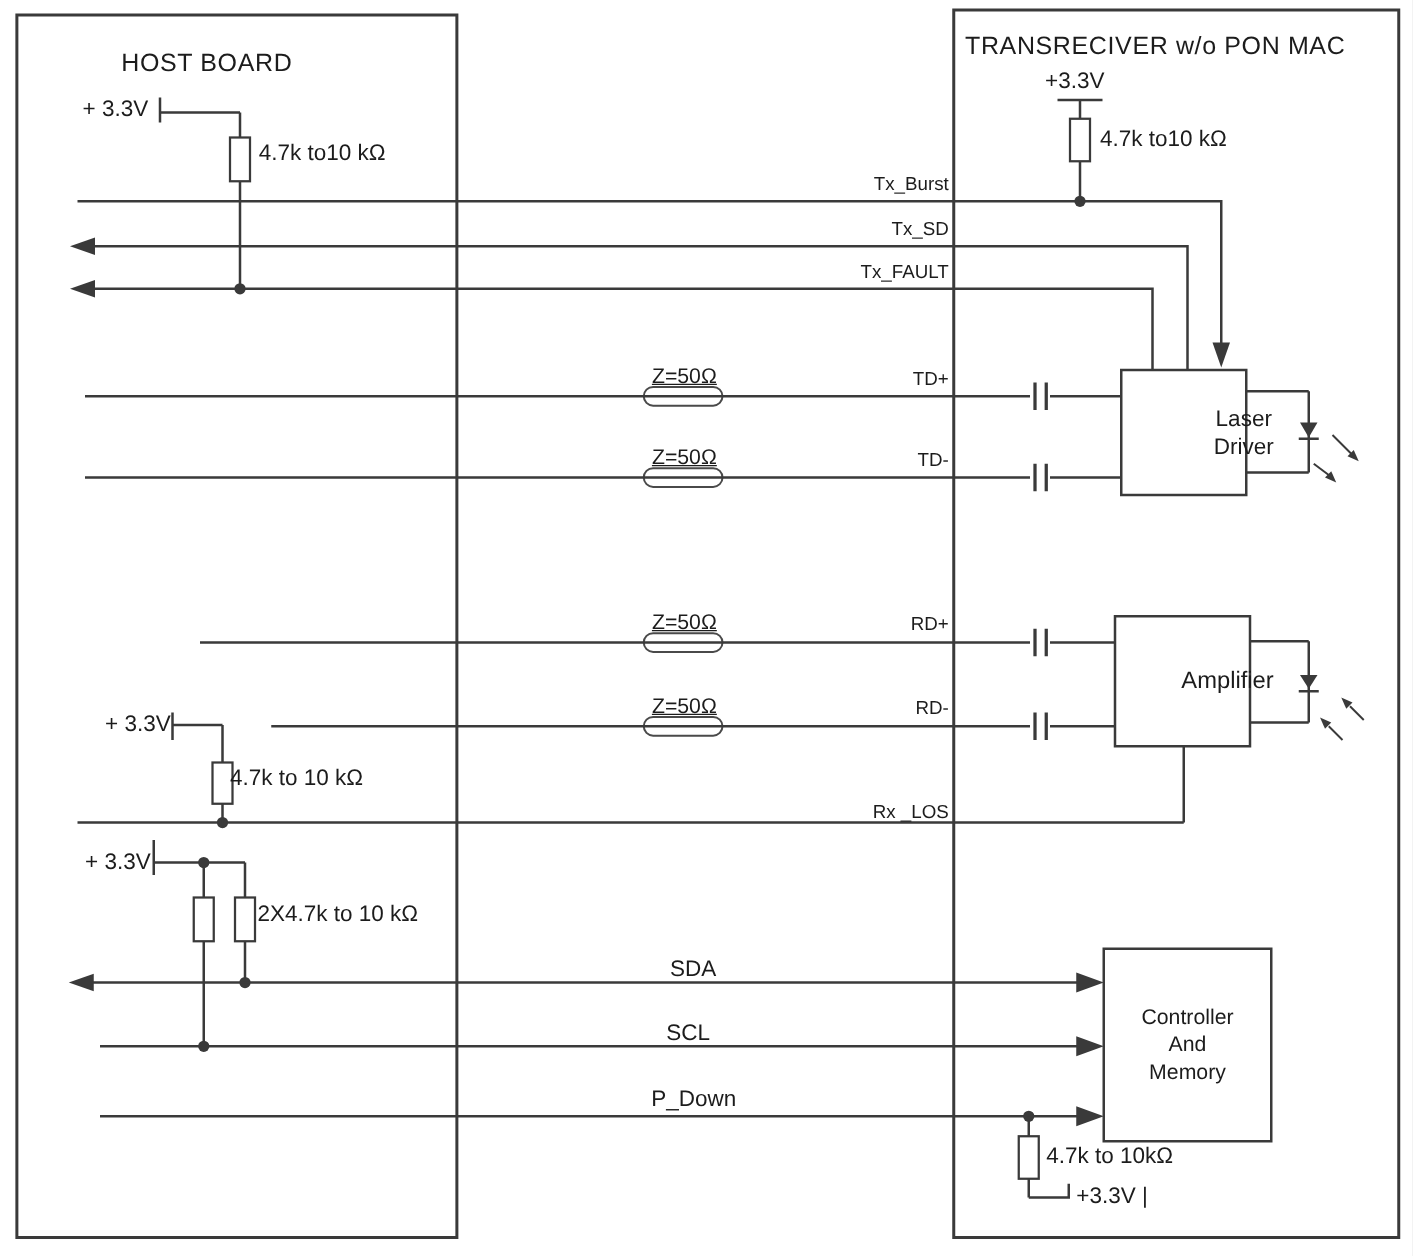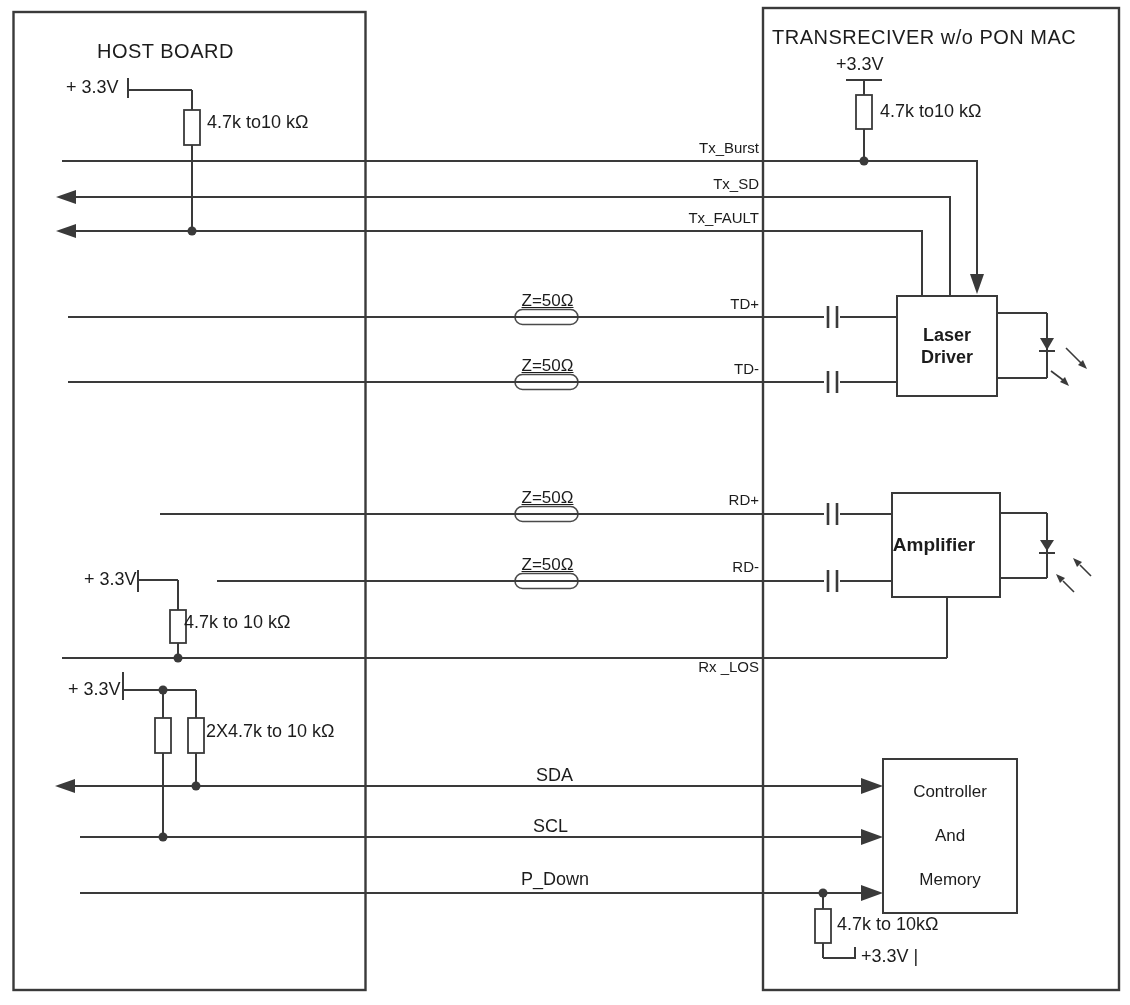--- a/index.html
+++ b/index.html
@@ -12,21 +12,21 @@
     font-family:"Liberation Sans", sans-serif;
     color:var(--text);
     overflow:hidden;
   }
   .canvas svg{position:absolute;left:0;top:0;}
   .lab{position:absolute;font-size:18px;line-height:20px;white-space:nowrap;color:var(--text);}
   .title{font-size:20px;line-height:28px;letter-spacing:.5px;}
   .sig-r{position:absolute;right:371px;text-align:right;font-size:15px;white-space:nowrap;}
   .zlab{position:absolute;left:516px;width:63px;text-align:center;font-size:17px;text-decoration:underline;white-space:nowrap;}
   .blocklab{position:absolute;display:flex;flex-direction:column;align-items:center;justify-content:center;text-align:center;}
-  .bold{font-weight:bold;}
+  .bold{font-weight:normal;padding-left:48px;}
   
   .w{fill:none;stroke:var(--wire);stroke-width:2;}
   .wt{fill:none;stroke:var(--wire);stroke-width:1.6;}
   .cap{fill:none;stroke:var(--wire);stroke-width:2.6;}
   .box{fill:none;stroke:var(--wire);stroke-width:2.4;}
   .ibox{fill:#ffffff;stroke:var(--wire);stroke-width:2;}
   .comp{fill:#ffffff;stroke:var(--wire);stroke-width:1.8;}
   .pill{fill:#ffffff;stroke:#4a4a4a;stroke-width:1.6;}
   .dot{fill:var(--wire);stroke:none;}
   .ah{fill:var(--wire);stroke:none;}
@@ -134,36 +134,36 @@
   <div class="lab" style="left:206px;top:721px;">2X4.7k to 10 kΩ</div>
   <div class="lab" style="left:837px;top:914px;">4.7k to 10kΩ</div>
 
   <div class="sig-r" style="top:139px;">Tx_Burst</div>
   <div class="sig-r" style="top:175px;">Tx_SD</div>
   <div class="sig-r" style="top:209px;">Tx_FAULT</div>
   <div class="sig-r" style="top:295px;">TD+</div>
   <div class="sig-r" style="top:360px;margin-left:47px;">TD-</div>
   <div class="sig-r" style="top:491px;">RD+</div>
   <div class="sig-r" style="top:558px;">RD-</div>
-  <div class="sig-r" style="top:658px;text-align:right;">Rx _LOS</div>
+  <div class="sig-r" style="top:641px;text-align:right;">Rx _LOS</div>
   <div class="lab" style="left:536px;top:765px;">SDA</div>
   <div class="lab" style="left:533px;top:816px;">SCL</div>
   <div class="lab" style="left:521px;top:869px;">P_Down</div>
 
   <div class="zlab" style="top:291px;">Z=50Ω</div>
   <div class="zlab" style="top:356px;">Z=50Ω</div>
   <div class="zlab" style="top:488px;">Z=50Ω</div>
   <div class="zlab" style="top:555px;">Z=50Ω</div>
 
   <div class="blocklab bold" style="left:897px;top:296px;width:100px;height:100px;font-size:18px;line-height:22px;">
     <span>Laser</span>
     <span>Driver</span>
   </div>
   <div class="blocklab bold" style="left:892px;top:493px;width:84px;height:104px;font-size:19px;">
     <span>Amplifier</span>
   </div>
-  <div class="blocklab" style="left:883px;top:759px;width:134px;height:154px;font-size:17px;line-height:22px;gap:22px;">
+  <div class="blocklab" style="left:883px;top:759px;width:134px;height:154px;font-size:17px;line-height:22px;">
     <span>Controller</span>
     <span>And</span>
     <span>Memory</span>
   </div>
 
 </div>
 
 </body></html>

